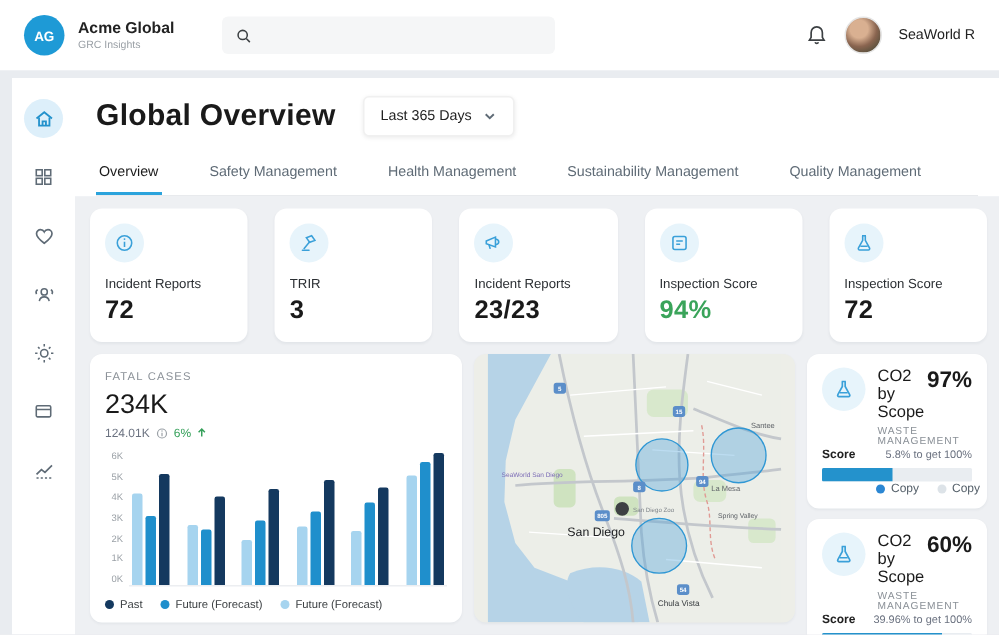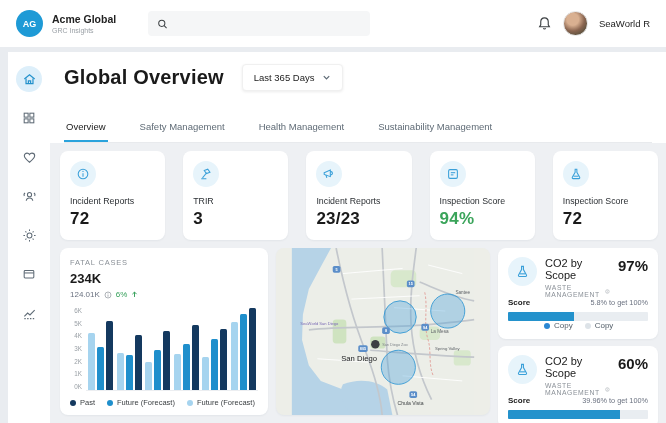--- a/index.html
+++ b/index.html
@@ -33,42 +33,42 @@
   .side-btn.active { background:#ddeffa; }
   .main { flex:1; display:flex; flex-direction:column; min-width:0; }
 
   
   .page-head { background:#fff; padding:12px 14px 0 14px; }
   .title-row { display:flex; align-items:center; gap:18px; }
   .page-title { font-size:20px; font-weight:bold; letter-spacing:0.2px; }
   .date-filter { display:flex; align-items:center; gap:8px; background:#fff; border:1px solid #f0f0f0;
     box-shadow:0 1px 3px rgba(0,0,0,0.08); border-radius:4px; padding:7px 11px; font-size:9.5px;
     color:#222; cursor:pointer; }
-  .tabs { display:flex; gap:30px; margin-top:24px; border-bottom:1px solid #e8eaed; }
+  .tabs { display:flex; gap:30px; margin-top:12px; border-bottom:1px solid #e8eaed; }
   .tab { font-size:9.5px; color:#5f6b76; padding:6px 2px 8px; cursor:pointer; }
   .tab.active { color:#1a1a1a; border-bottom:2px solid #2ba3dc; }
 
   
   .content { flex:1; background:#eef0f3; padding:8px 8px 8px 10px; display:flex;
     flex-direction:column; min-height:0; }
   .kpi-row { display:flex; gap:18px; margin-bottom:8px; }
   .kpi-card { flex:1; background:#fff; border-radius:8px; padding:10px 10px 11px;
     box-shadow:0 1px 2px rgba(20,40,60,0.05); }
   .icon-circle { width:26px; height:26px; border-radius:50%; background:#e7f4fb; display:flex;
     align-items:center; justify-content:center; }
   .kpi-label { font-size:8.8px; color:#2b2f33; margin-top:9px; }
   .kpi-value { font-size:17px; font-weight:bold; margin-top:3px; letter-spacing:0.2px; }
 
   .bottom-row { flex:1; display:flex; gap:8px; min-height:0; }
 
   
-  .chart-card { width:208px; background:#fff; border-radius:8px; padding:10px 10px 8px;
+  .chart-card { width:248px; background:#fff; border-radius:8px; padding:10px 10px 8px;
     display:flex; flex-direction:column; box-shadow:0 1px 2px rgba(20,40,60,0.05); }
   .chart-eyebrow { font-size:7.5px; color:#8a9097; letter-spacing:0.8px; }
-  .chart-total { font-size:13px; font-weight:bold; margin-top:4px; }
+  .chart-total { font-size:18px; font-weight:normal; margin-top:4px; }
   .chart-subrow { display:flex; align-items:center; gap:4px; margin-top:4px; font-size:8px; color:#6b7280; }
   .chart-delta { color:#35a05a; }
   .chart-body { flex:1; display:flex; margin-top:8px; min-height:0; }
   .y-axis { display:flex; flex-direction:column; justify-content:space-between; align-items:flex-end;
     font-size:6.3px; color:#9aa0a6; padding:0 4px 1px 0; width:16px; }
   .plot { flex:1; display:flex; align-items:flex-end; justify-content:space-between;
     border-bottom:1px solid #eceef1; padding:0 2px; }
   .bar-group { display:flex; align-items:flex-end; gap:2px; height:100%; }
   .bar { width:7px; border-radius:1.5px 1.5px 0 0; }
   .legend { display:flex; gap:12px; margin-top:7px; font-size:7.5px; color:#3c4043; align-items:center; }
@@ -197,20 +197,21 @@
           <svg class="ic" width="9" height="9" viewBox="0 0 10 10" fill="none" stroke="#5f6b76" stroke-width="1.4">
               <path d="M2 3.5 L5 6.5 L8 3.5"></path>
             </svg>
         </button>
       </div>
       <div class="tabs">
         <div class="tab active">Overview</div>
         <div class="tab">Safety Management</div>
         <div class="tab">Health Management</div>
         <div class="tab">Sustainability Management</div>
+        <div class="tab">Quality Management</div>
       </div>
     </div>
 
     <div class="content">
 
       <div class="kpi-row">
         <div class="kpi-card">
           <div class="icon-circle">
               <svg class="ic" width="14" height="14" viewBox="0 0 16 16" fill="none" stroke="#3aa0d9" stroke-width="1.2">
                 <circle cx="8" cy="8" r="5.5"></circle>

